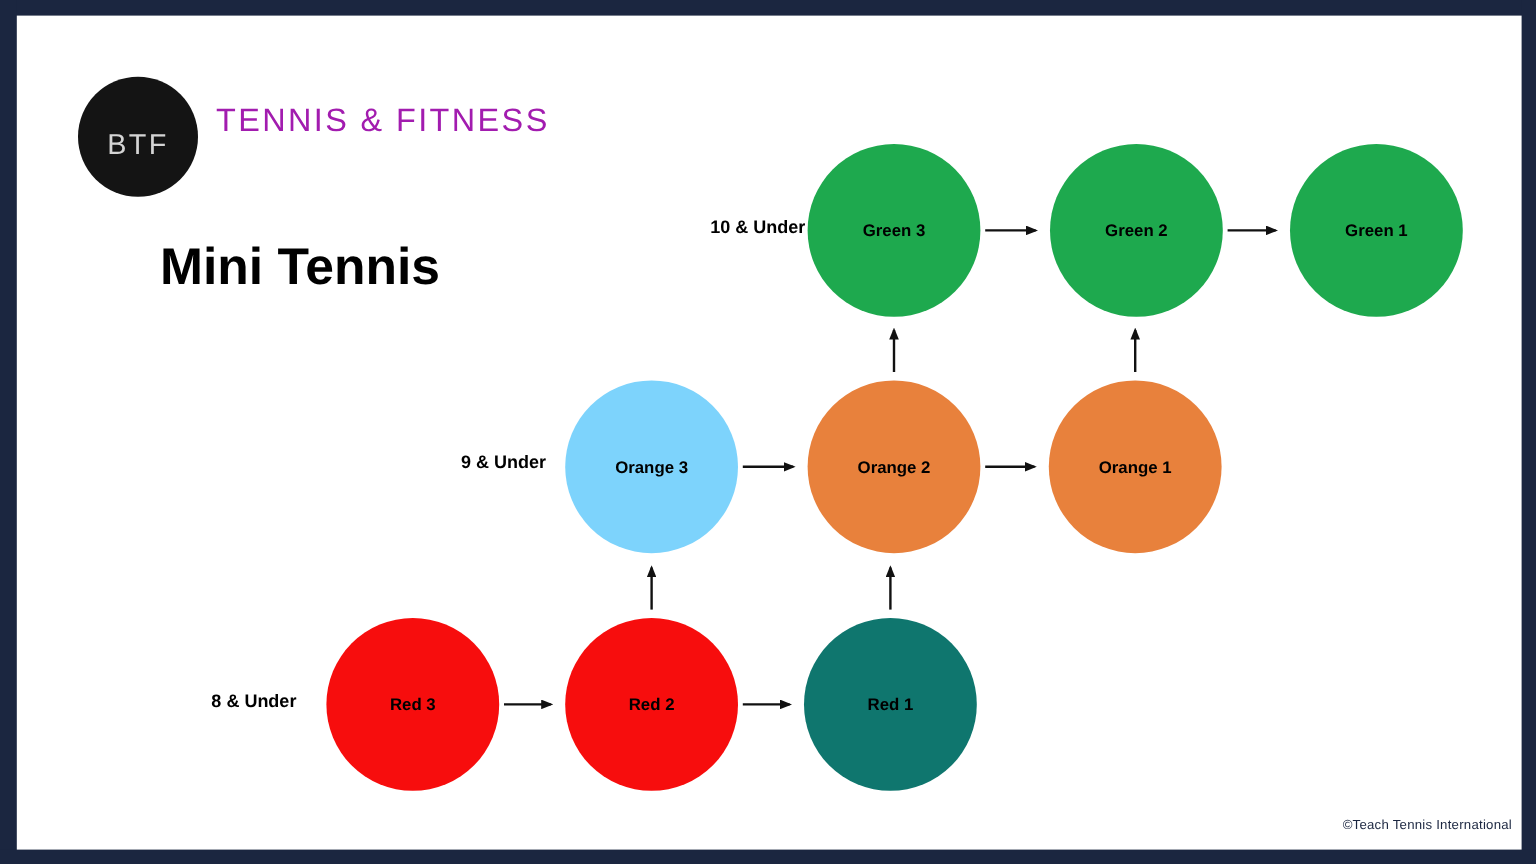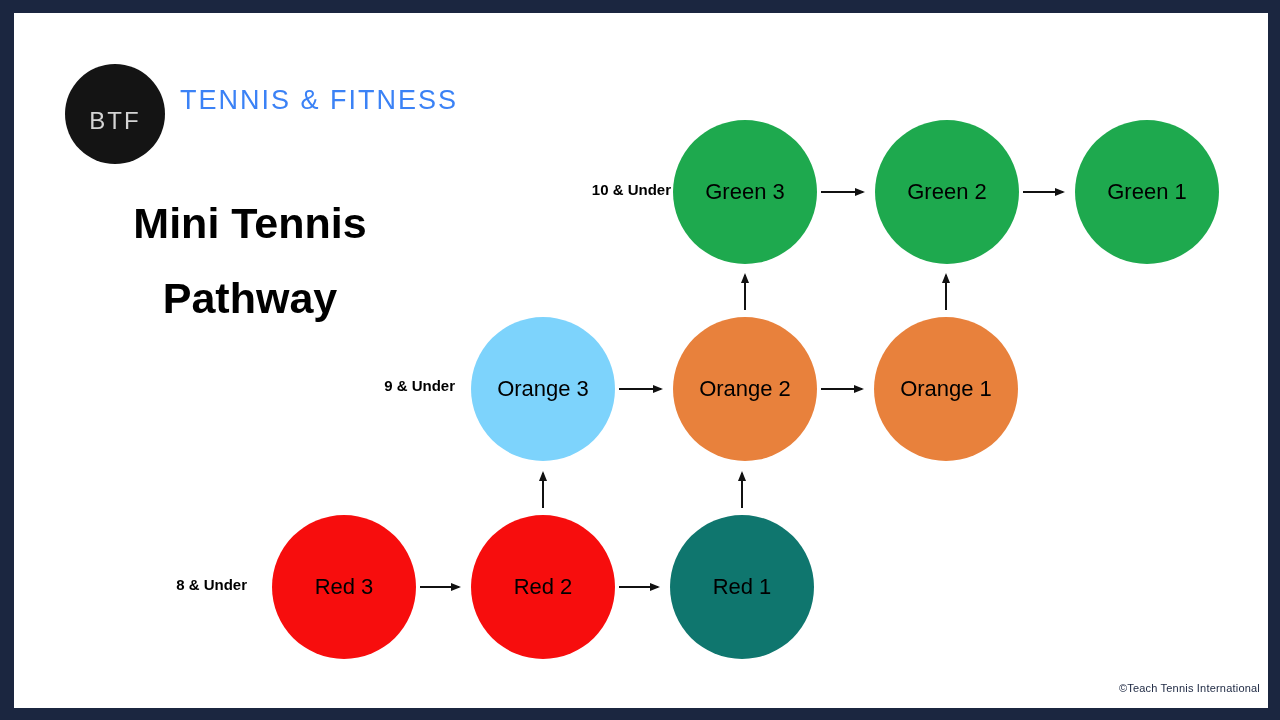--- a/index.html
+++ b/index.html
@@ -35,21 +35,21 @@
     margin:0; text-align:center;
     font-size:43px; font-weight:bold; color:#000;
     line-height:75px;
   }
 
   .node {
     position:absolute; width:144px; height:144px; border-radius:50%;
     display:flex; align-items:center; justify-content:center;
   }
   .node-label {
-    font-size:22px; font-weight:normal; color:#000; white-space:nowrap;
+    font-size:14px; font-weight:bold; color:#000; white-space:nowrap;
   }
 
   .age-label {
     position:absolute; font-size:15px; font-weight:bold; color:#000;
     text-align:right; white-space:nowrap;
   }
 
   .arrows { position:absolute; left:0; top:0; width:1280px; height:720px; pointer-events:none; }
 
   .copyright {
@@ -62,26 +62,25 @@
 
 <div class="frame-bar frame-top" style="background-color: rgb(27, 38, 64);"></div>
 <div class="frame-bar frame-left" style="background-color: rgb(27, 38, 64);"></div>
 <div class="frame-bar frame-right" style="background-color: rgb(27, 38, 64);"></div>
 <div class="frame-bar frame-bottom" style="background-color: rgb(27, 38, 64);"></div>
 
 <div class="logo-circle" style="background-color: rgb(20, 20, 20);">
   <span class="logo-monogram">BTF</span>
 </div>
 <div class="logo-text">
-  <div class="logo-line2" style="color: #3b82f6;">TENNIS &amp; FITNESS</div>
+  <div class="logo-line2" style="color: #a21caf;">TENNIS &amp; FITNESS</div>
 </div>
 
 <h1 class="title">
   <span>Mini Tennis</span><br>
-  <span>Pathway</span>
 </h1>
 
 <div class="age-label" style="left:528px; top:181px; width:143px;">10 &amp; Under</div>
 <div class="age-label" style="left:320px; top:377px; width:135px;">9 &amp; Under</div>
 <div class="age-label" style="left:112px; top:576px; width:135px;">8 &amp; Under</div>
 
 <div class="node" style="left: 673px; top: 120px; background-color: rgb(30, 169, 78);">
   <span class="node-label">Green 3</span>
 </div>
 <div class="node" style="left: 875px; top: 120px; background-color: rgb(30, 169, 78);">

